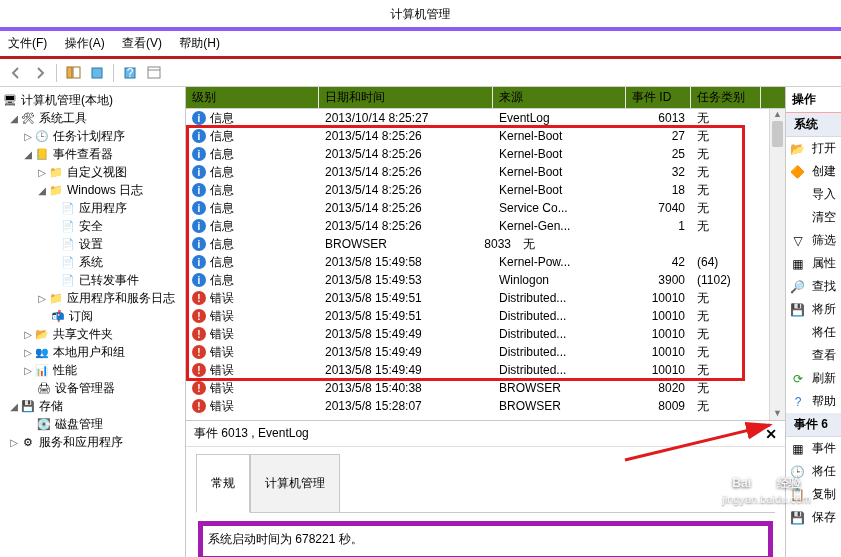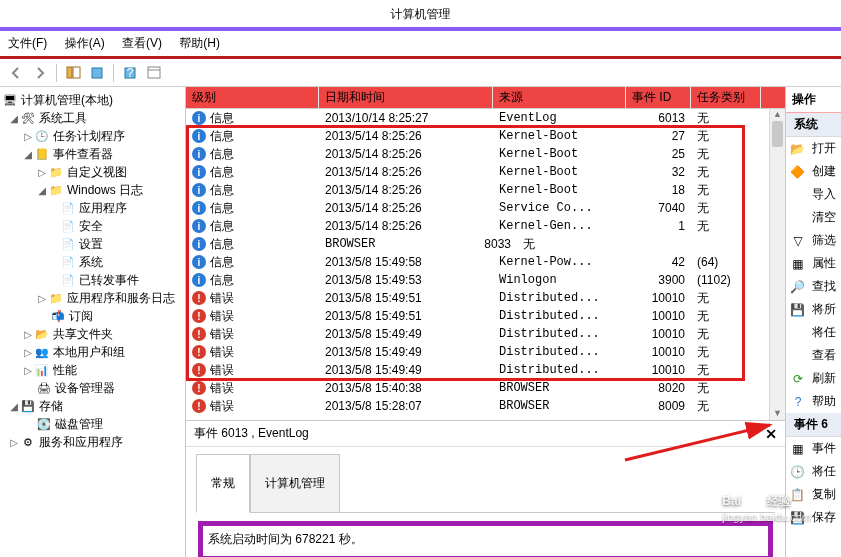--- a/index.html
+++ b/index.html
@@ -9,52 +9,52 @@
 .menubar span { margin-right: 14px; cursor: default; }
 .toolbar { padding: 3px 6px; border-bottom: 1px solid #d0d0d0; display: flex; align-items: center; gap: 4px; height: 28px; }
 .tb-btn { width: 20px; height: 20px; display: inline-flex; align-items: center; justify-content: center; }
 .tb-sep { width: 1px; height: 18px; background: #c8c8c8; margin: 0 2px; }
 .main { display: flex; height: 484px; }
 .tree { width: 186px; border-right: 1px solid #c8c8c8; overflow: hidden; padding-top: 4px; }
 .tree-row { display: flex; align-items: center; height: 18px; padding-left: 4px; white-space: nowrap; cursor: default; }
 .tree-row .tw { width: 12px; text-align: center; color: #666; font-size: 10px; }
 .tree-row .ic { width: 16px; height: 14px; margin-right: 3px; display: inline-flex; align-items: center; justify-content: center; font-size: 11px; }
 .center { flex: 1; display: flex; flex-direction: column; border-right: 1px solid #c8c8c8; min-width: 0; }
-.cols { display: flex; border-bottom: 1px solid #d0d0d0; background: #ef4444; height: 22px; align-items: center; }
+.cols { display: flex; border-bottom: 1px solid #d0d0d0; background: #4d7c0f; height: 22px; align-items: center; }
 .cols div { padding: 0 6px; border-right: 1px solid #e6e6e6; height: 100%; display: flex; align-items: center; }
 .grid-wrap { flex: 1; overflow: hidden; position: relative; }
 .grid { position: relative; }
 .row { display: flex; height: 18px; align-items: center; }
 .row .c { padding: 0 6px; overflow: hidden; white-space: nowrap; }
 .lvl-ic { width: 14px; height: 14px; border-radius: 50%; display: inline-flex; align-items: center; justify-content: center; color: #fff; font-weight: bold; font-size: 10px; margin-right: 4px; }
 .ic-info { background: #2a7ad6; }
 .ic-err { background: #d63a2a; }
 .c0 { width: 133px; display: flex; align-items: center; }
 .c1 { width: 174px; }
-.c2 { width: 133px; font-family: Liberation Mono, monospace; }
+.c2 { width: 133px; }
 .c3 { width: 65px; text-align: right; }
 .c4 { width: 70px; }
 .redbox { position: absolute; border: 3px solid #e11b1b; pointer-events: none; }
 .scroll-v { position: absolute; right: 0; top: 0; bottom: 0; width: 16px; background: #f0f0f0; border-left: 1px solid #d8d8d8; }
 .scroll-thumb { position: absolute; left: 2px; right: 2px; background: #c8c8c8; border-radius: 2px; }
 .detail-pane { border-top: 1px solid #c8c8c8; }
 .detail-hdr { display: flex; justify-content: space-between; align-items: center; padding: 4px 8px; border-bottom: 1px solid #e0e0e0; }
 .close-x { font-size: 14px; font-weight: bold; cursor: pointer; }
 .tabs { display: flex; padding: 6px 10px 0; gap: 0; }
 .tab { padding: 20px 14px; border: 1px solid #c8c8c8; background: #fff; position: relative; top: 1px; }
 .tab.active { border-bottom: 1px solid #fff; z-index: 1; }
 .tab.inactive { background: #f2f2f2; }
 .desc-box { margin: 0 12px 10px; border: 5px solid #a21caf; padding: 5px; height: 40px; }
 .actions { width: 55px; overflow: hidden; }
 .act-hdr { padding: 4px 6px; border-bottom: 1px solid #fca5a5; font-weight: bold; }
 .act-grp { background: #e8ecf4; padding: 3px 8px; font-weight: bold; border-bottom: 1px solid #d8d8e0; }
 .act-item { display: flex; align-items: center; padding: 3px 4px; gap: 6px; cursor: pointer; }
 .act-item .ai { width: 16px; text-align: center; }
 .arrow { position: absolute; pointer-events: none; }
-.watermark { position: absolute; right: 30px; bottom: 34px; color: rgba(255,255,255,0.85); pointer-events: none; text-align: left; }
+.watermark { position: absolute; right: 30px; bottom: 52px; color: rgba(255,255,255,0.85); pointer-events: none; text-align: center; }
 .watermark .wb { display:inline-flex; align-items:center; font-size:22px; font-weight:bold; text-shadow:0 1px 3px rgba(0,0,0,0.6); }
 .watermark .wu { font-size: 11px; opacity: .9; text-shadow:0 1px 2px rgba(0,0,0,0.6); }
 </style>
 </head>
 <body>
 
 <div class="titlebar"><span>计算机管理</span></div>
 
 <div class="menubar">
   <span>文件(F)</span>

